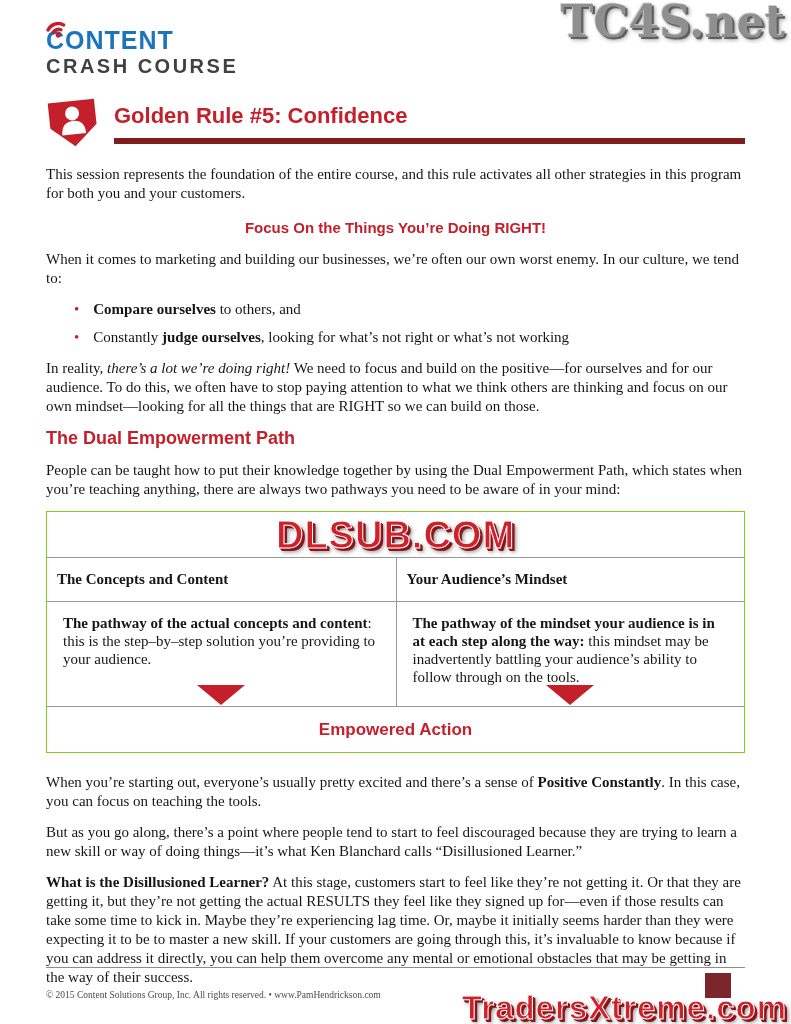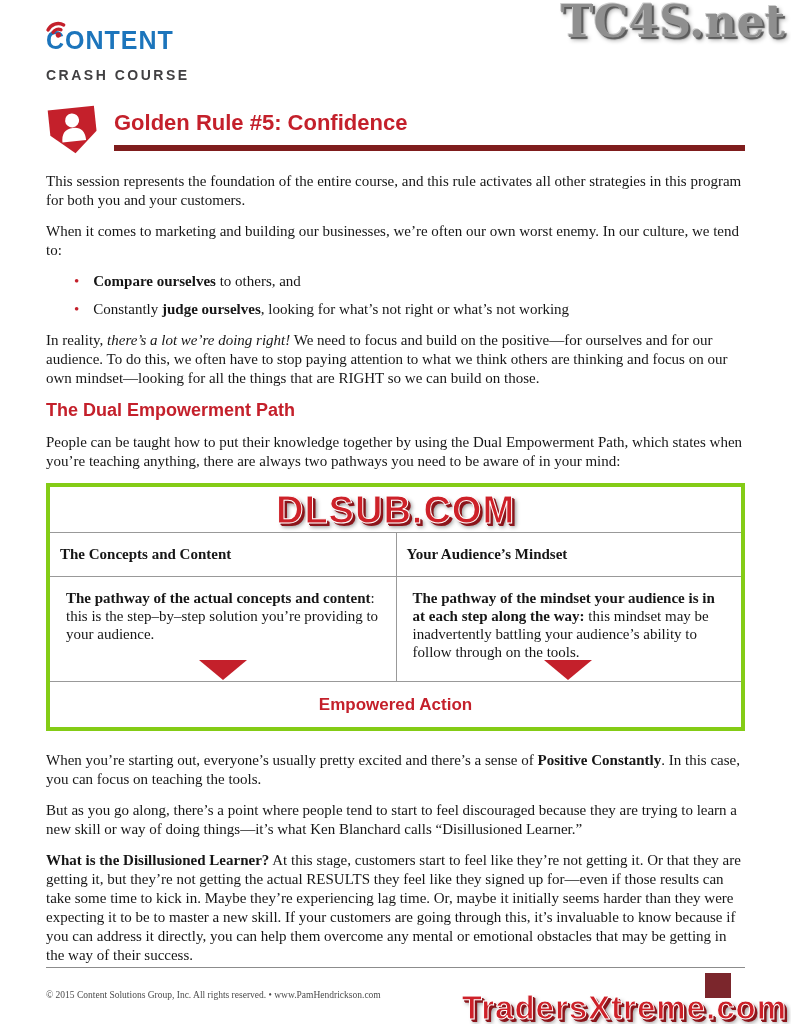--- a/index.html
+++ b/index.html
@@ -37,21 +37,21 @@
 
   
   .logo-wrap{position:relative;display:inline-block;margin-top:16px;}
   .logo-signal{position:absolute;left:-5px;top:-17px;transform:rotate(-18deg);}
   .logo-name{
     font-family:"Liberation Sans","DejaVu Sans",sans-serif;font-weight:bold;
     font-size:25px;letter-spacing:1px;line-height:1;color:var(--logo-blue);
   }
   .logo-sub{
     font-family:"Liberation Sans","DejaVu Sans",sans-serif;font-weight:bold;
-    font-size:14px;letter-spacing:2.5px;line-height:1;color:var(--logo-gray);margin-top:15px;
+    font-size:20px;letter-spacing:2.5px;line-height:1;color:var(--logo-gray);margin-top:3px;
   }
 
   
   .title-row{display:flex;align-items:center;gap:14px;margin:18px 0 12px 0;}
   .rule-icon{flex:0 0 auto;display:block;}
   .title-line{flex:1;border-bottom:6px solid #7f1d1d;padding-bottom:9px;}
   .page-title{
     font-family:"Liberation Sans","DejaVu Sans",sans-serif;font-weight:bold;
     font-size:22px;color:var(--accent-red);line-height:1.1;
   }
@@ -64,21 +64,21 @@
   }
   .section-head{
     font-family:"Liberation Sans","DejaVu Sans",sans-serif;font-weight:bold;
     font-size:18px;color:var(--accent-red);margin:8px 0 12px;
   }
   .bullets{margin:0 0 12px 0;}
   .bullet{display:flex;padding-left:28px;margin-bottom:9px;font-size:15px;line-height:19px;}
   .bullet .dot{color:var(--accent-red);margin-right:14px;}
 
   
-  .dual-table{border:4px solid #84cc16;margin:2px 0 20px;}
+  .dual-table{border:1px solid #84cc16;margin:2px 0 20px;}
   .row-watermark{height:46px;display:flex;align-items:center;justify-content:center;border-bottom:1px solid #999;}
   .row-2{display:flex;border-bottom:1px solid #999;}
   .cell{flex:1 1 50%;}
   .cell + .cell{border-left:1px solid #999;}
   .th-cell{font-weight:bold;padding:12px 10px;font-size:15px;line-height:19px;}
   .td-cell{padding:12px 16px 20px;font-size:15px;line-height:18px;}
   .row-action{position:relative;text-align:center;padding:13px 0 12px;}
   .tri{
     position:absolute;top:-22px;width:0;height:0;
     border-left:24px solid transparent;border-right:24px solid transparent;
@@ -131,20 +131,21 @@
           </g>
         </svg>
       </span>
       <div class="title-line">
         <h1 class="page-title">Golden Rule #5: Confidence</h1>
       </div>
     </div>
 
     <p class="body">This session represents the foundation of the entire course, and this rule activates all other strategies in this program for both you and your customers.</p>
 
+    <div class="focus-head">Focus On the Things You’re Doing RIGHT!</div>
 
     <p class="body">When it comes to marketing and building our businesses, we’re often our own worst enemy. In our culture, we tend to:</p>
 
     <div class="bullets">
       <div class="bullet">
         <span class="dot">•</span>
         <span class="btext"><strong>Compare ourselves</strong><span> to others, and</span></span>
       </div>
       <div class="bullet">
         <span class="dot">•</span>

